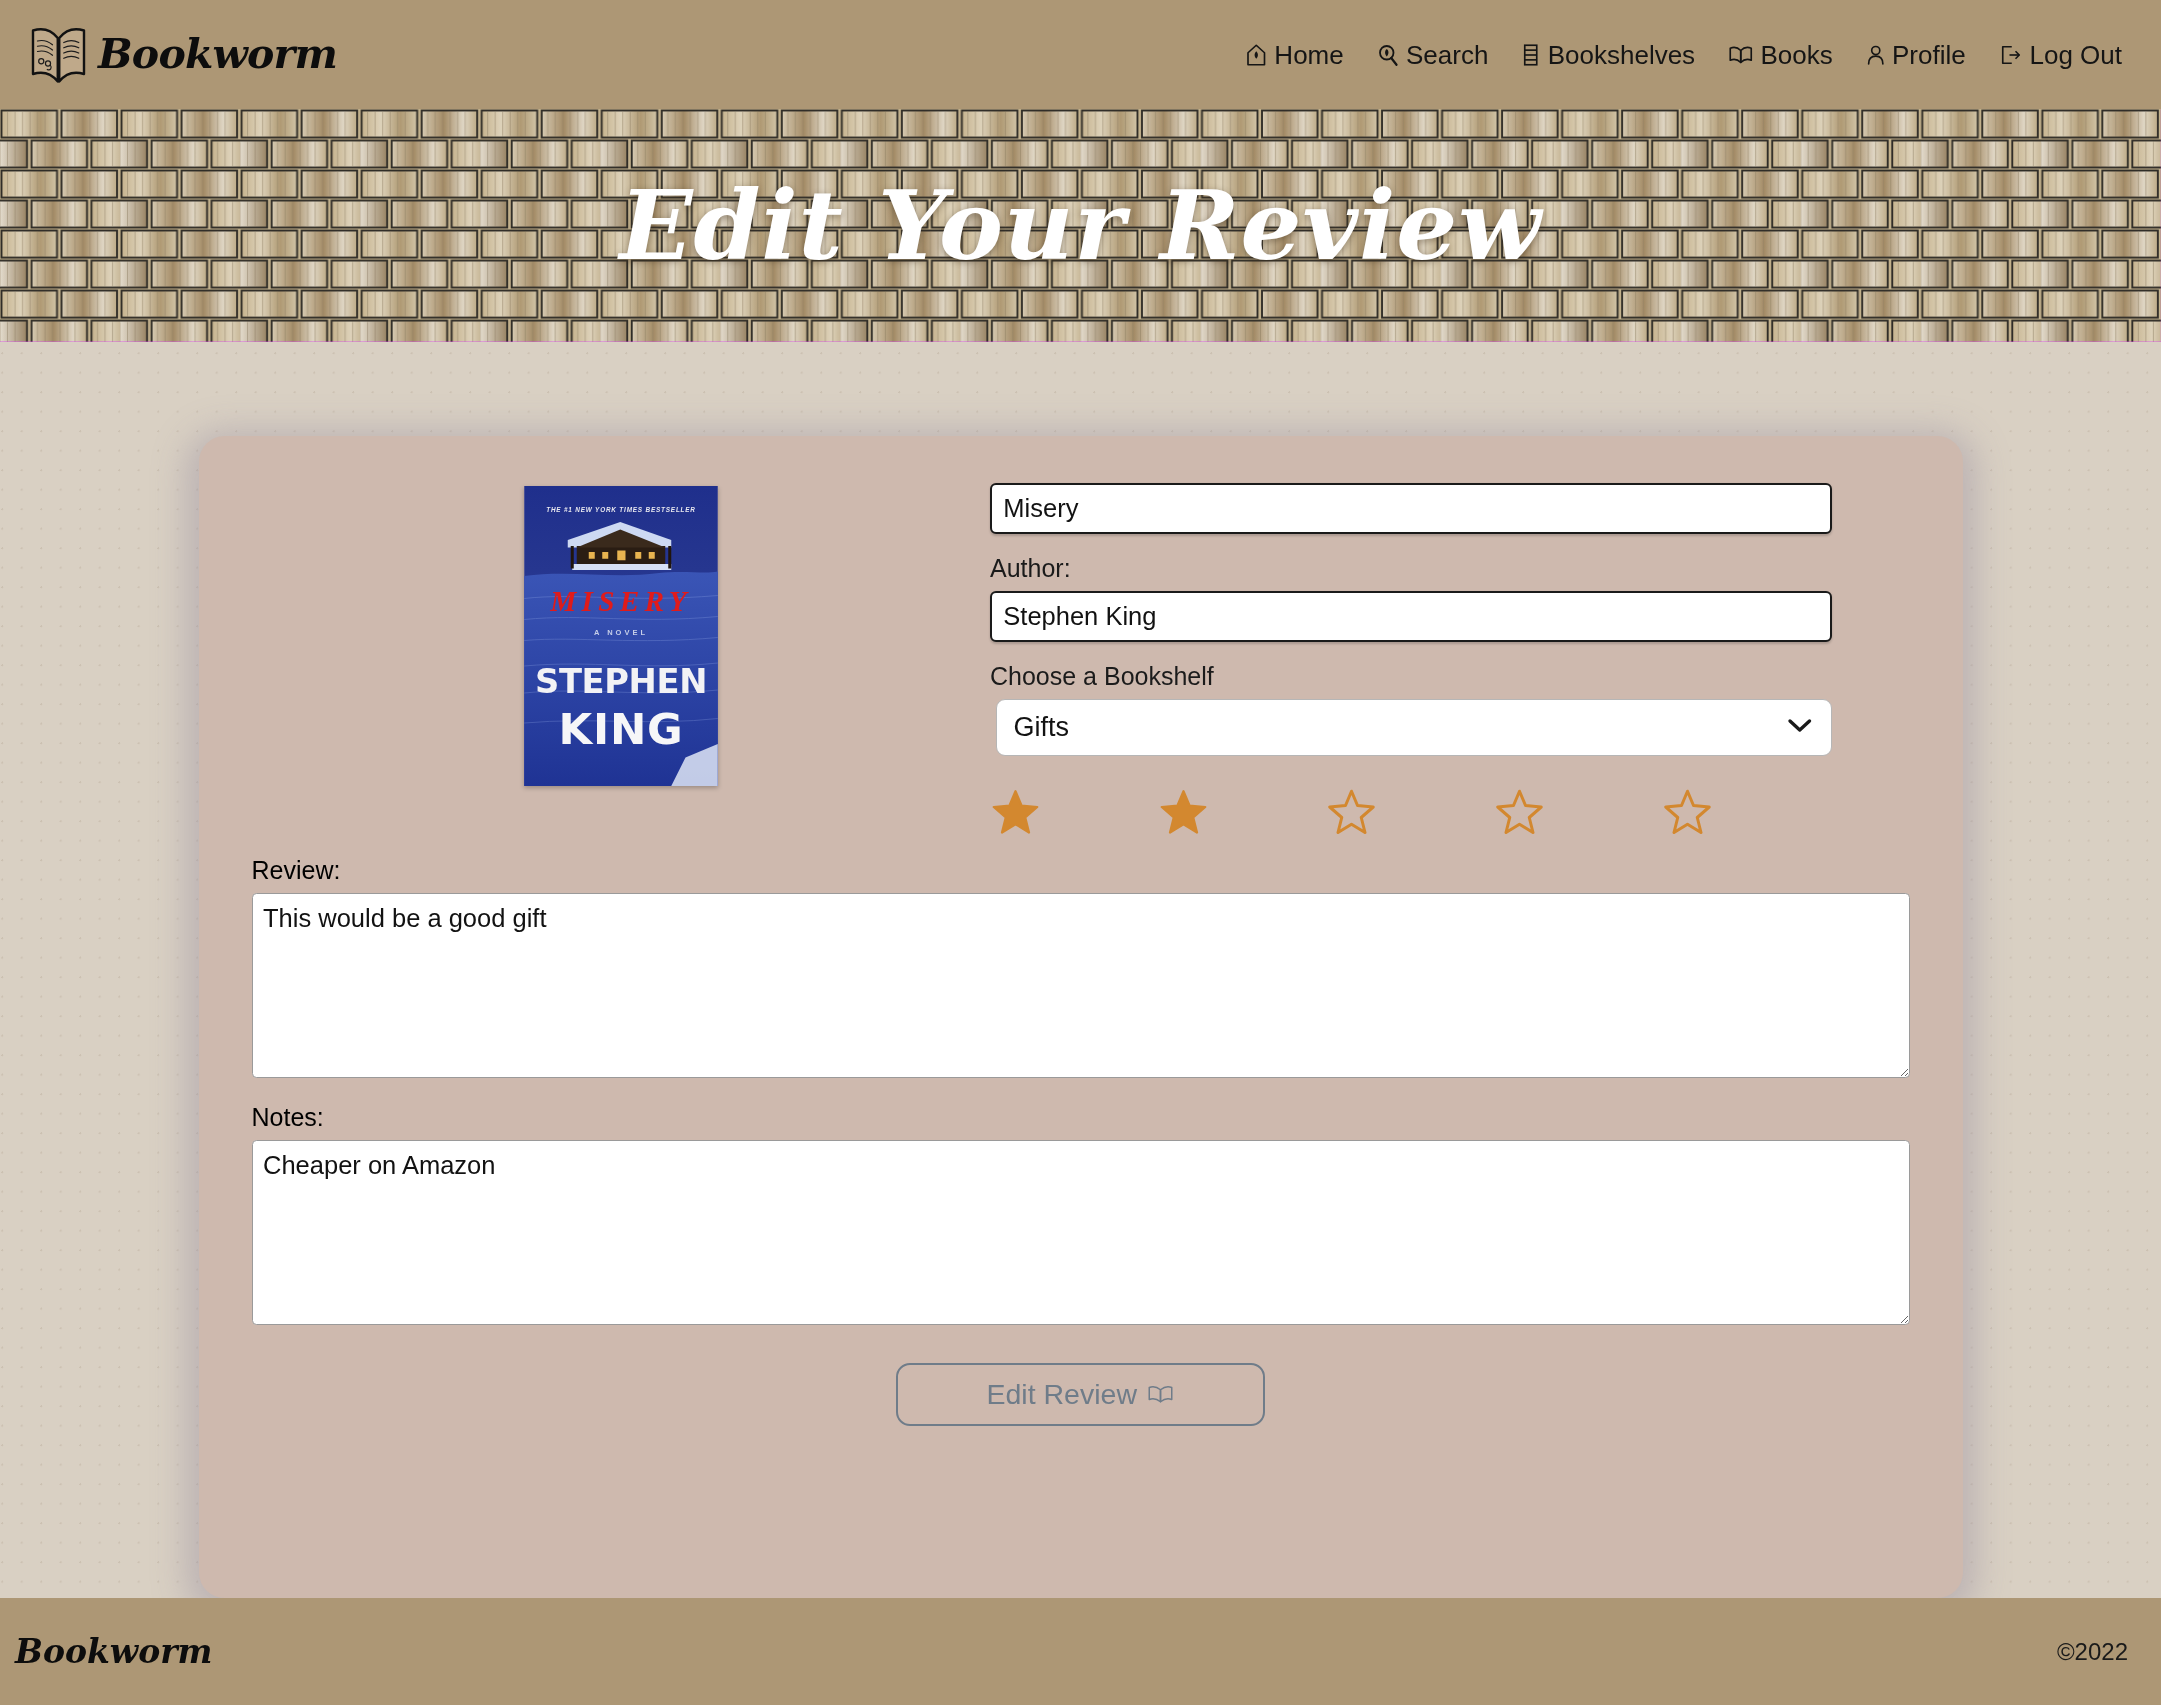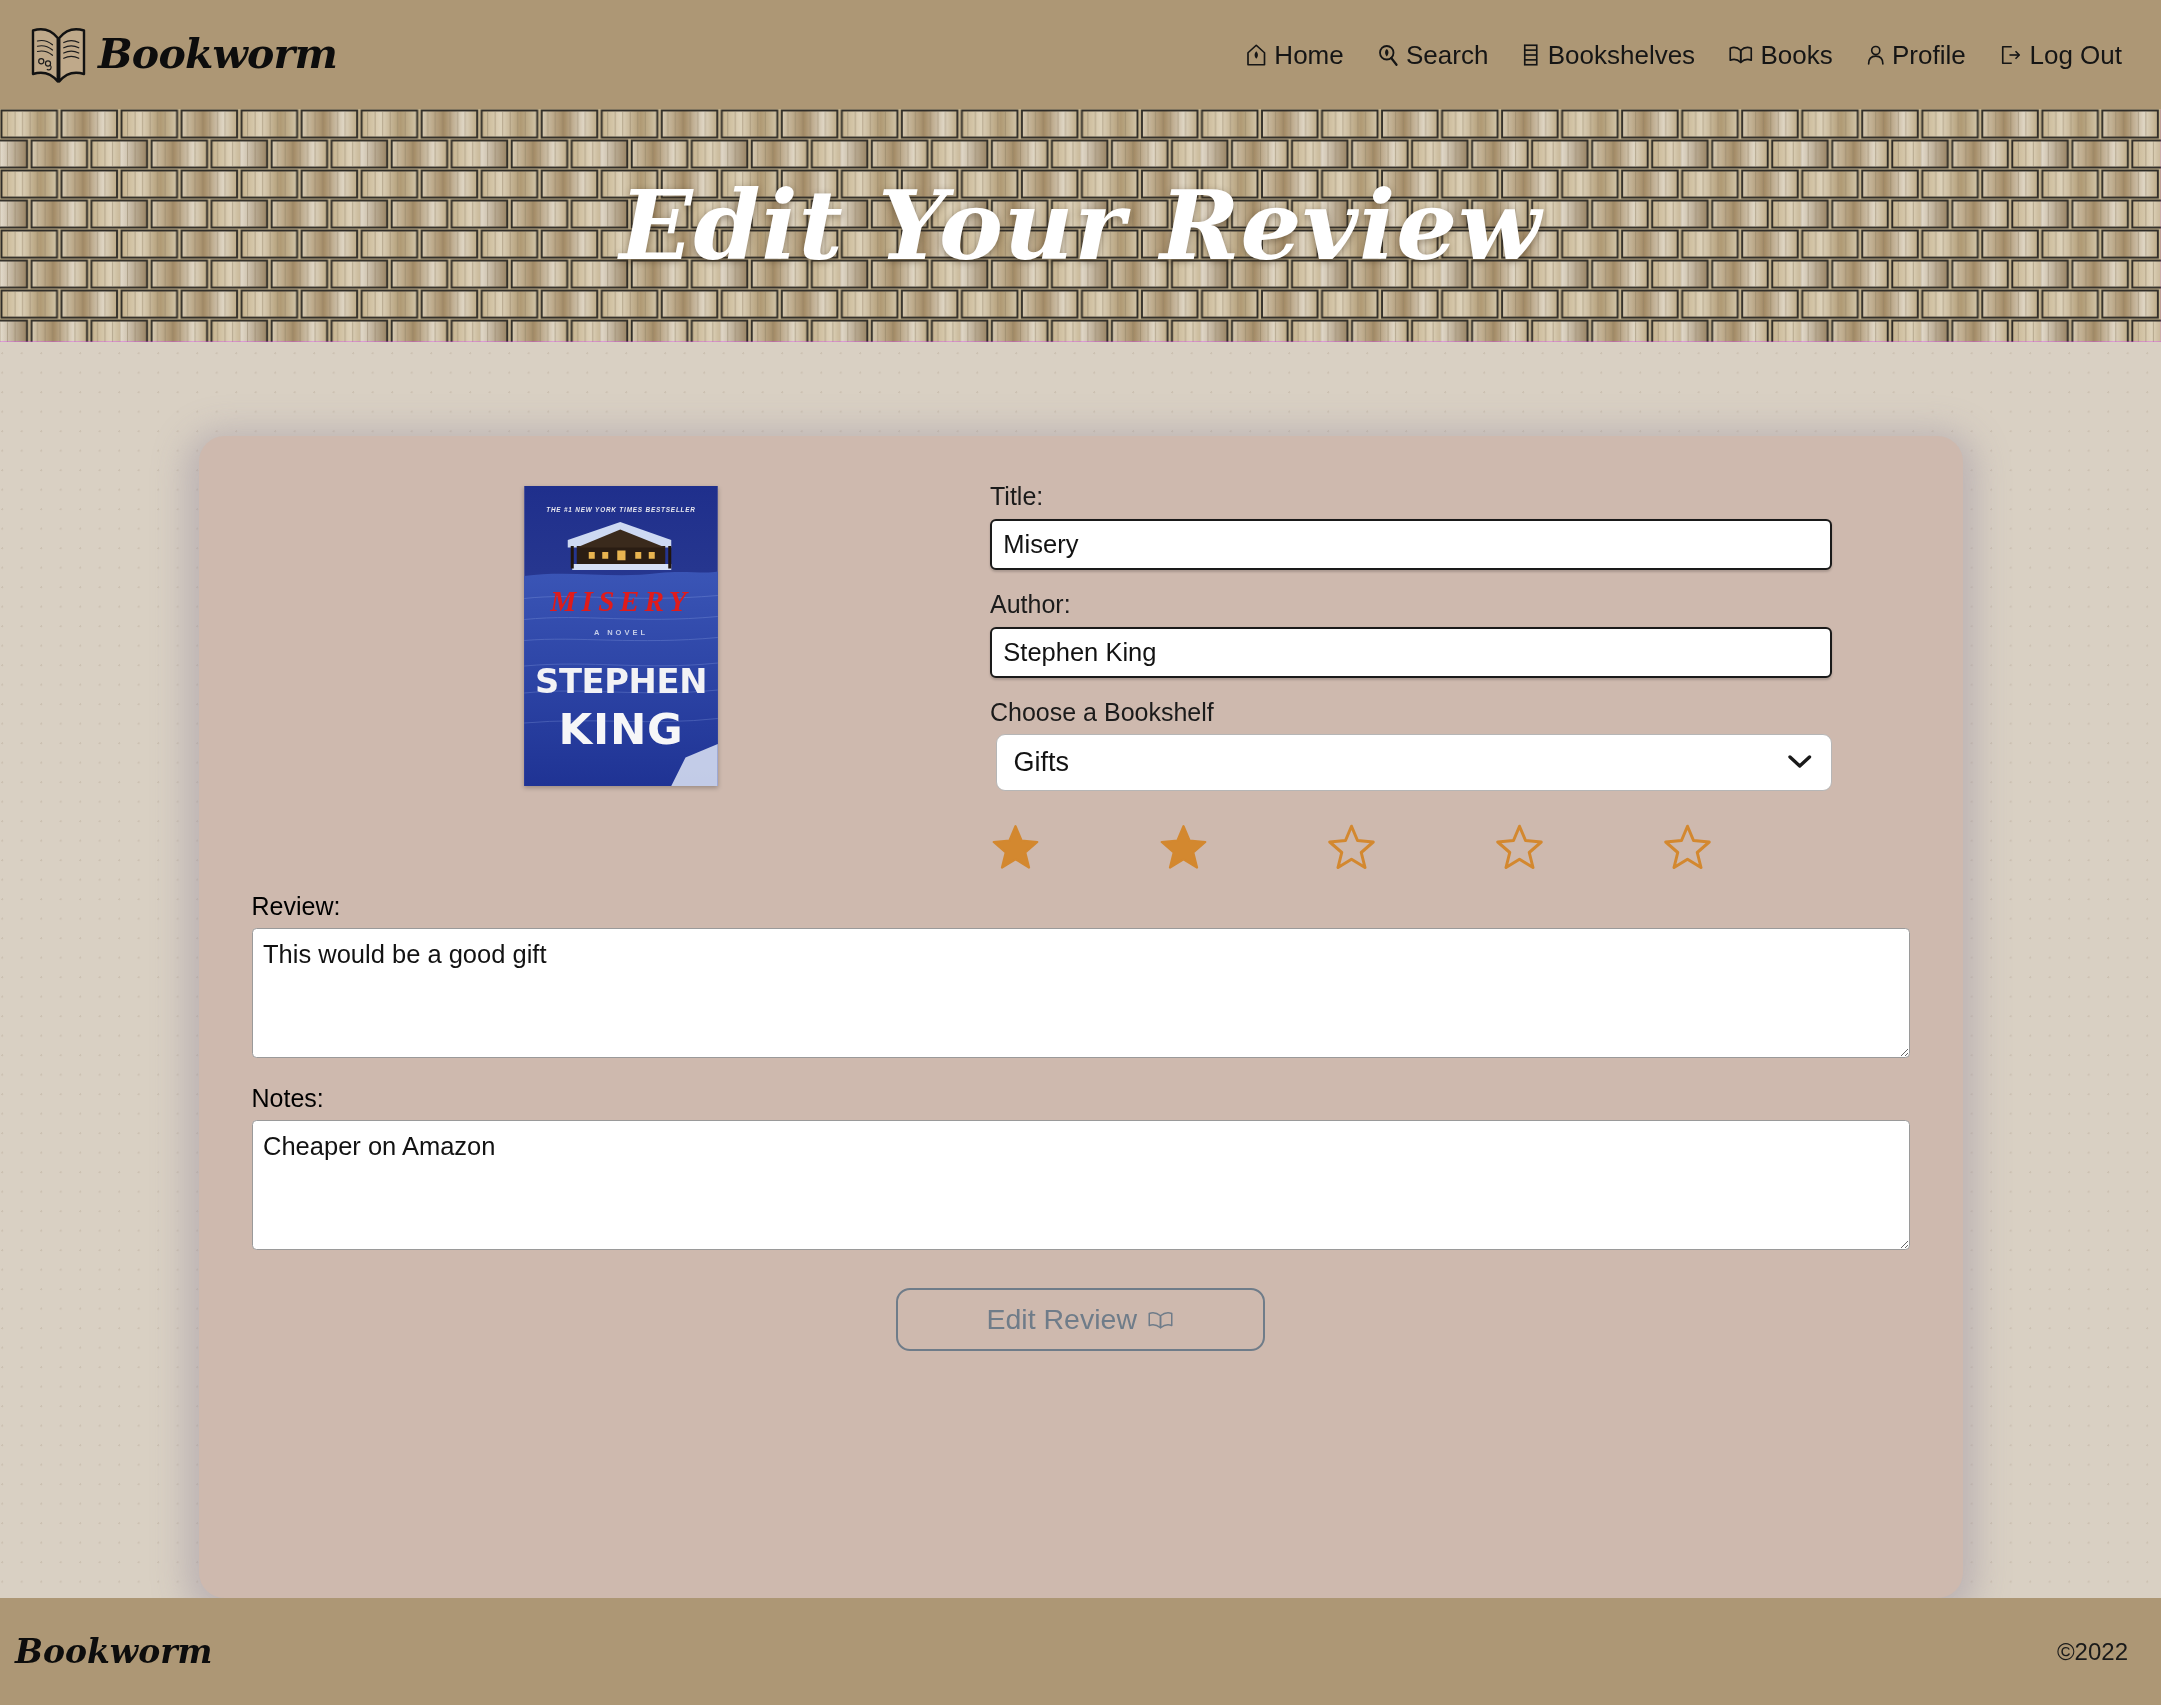--- a/index.html
+++ b/index.html
@@ -217,21 +217,21 @@
   
   .ta-block { margin-top: 22.5px; }
   .ta-label {
     font-size: 25px;
     color: #000000;
     margin-bottom: 7.5px;
     display: block;
   }
   .text-area {
     width: 100%;
-    height: 130px;
+    height: 185px;
     background: #ffffff;
     border: 1.5px solid #9a9a9a;
     border-radius: 4.5px;
     font-family: "Liberation Sans", sans-serif;
     font-size: 25.5px;
     color: #121212;
     padding: 7.5px 10.5px;
     outline: none;
     resize: both;
     line-height: 1.35;
@@ -503,21 +503,20 @@
 
           <text x="129" y="276" text-anchor="middle" fill="#f2f2f5" font-family="DejaVu Sans, sans-serif" font-size="45" font-weight="bold" letter-spacing="-0.5">STEPHEN</text>
           <text x="129" y="344" text-anchor="middle" fill="#f6f6f8" font-family="DejaVu Sans, sans-serif" font-size="58" font-weight="bold" letter-spacing="1">KING</text>
           <path d="M215 362 L258 344 L258 400 L196 400 Z" fill="#dfe6f6" opacity=".85"></path>
         </svg>
       </div>
 
       <div class="fields-col">
 
         <div class="field-block">
-          <label class="field-label">Title:</label>
           <input class="text-input" type="text" value="Misery" style="">
         </div>
 
         <div class="field-block">
           <label class="field-label">Author:</label>
           <input class="text-input" type="text" value="Stephen King" style="">
         </div>
 
         <div class="field-block">
           <label class="field-label">Choose a Bookshelf</label>

